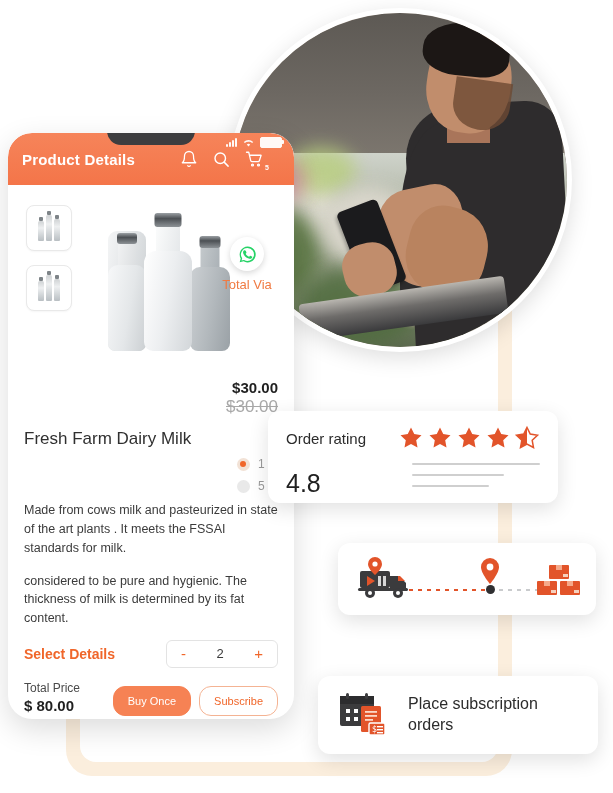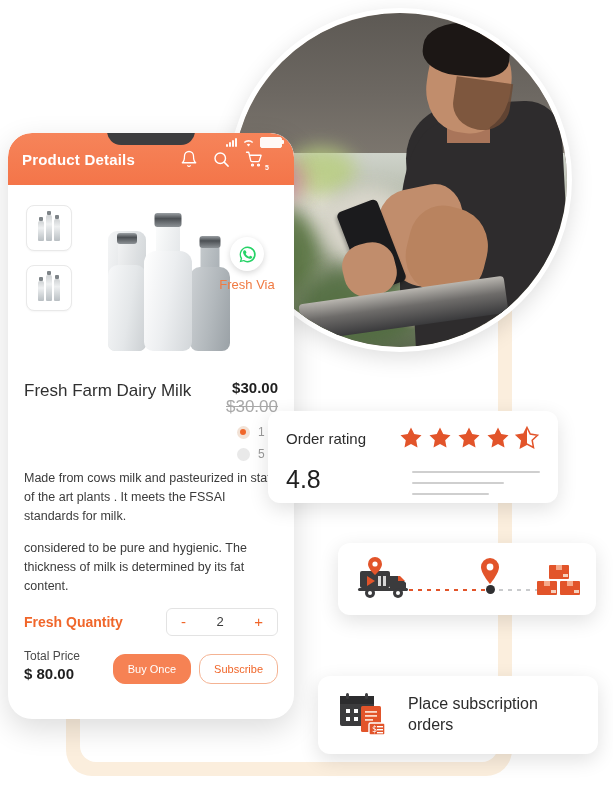--- a/index.html
+++ b/index.html
@@ -412,20 +412,21 @@
     display: flex;
     align-items: flex-start;
     justify-content: space-between;
     margin-top: 4px;
   }
   .prod-title {
     font-size: 17px;
     color: #303030;
     line-height: 1.2;
     padding-top: 2px;
+    margin-top: 48px;
   }
   .price-col { text-align: right; padding-left: 8px; }
   .price-now { font-size: 15px; font-weight: bold; color: #1f1f1f; }
   .price-old {
     font-size: 17px;
     color: #a8a8a8;
     text-decoration: line-through;
     margin-top: 1px;
   }
   .variants { margin-top: 8px; }
@@ -537,23 +538,23 @@
   }
   .rating-top {
     display: flex;
     align-items: center;
     justify-content: space-between;
   }
   .rating-label { font-size: 15px; color: #2c2c2c; }
   .stars { display: flex; gap: 3px; }
   .rating-bottom {
     display: flex;
-    align-items: flex-start;
+    align-items: flex-end;
     justify-content: space-between;
-    margin-top: 16px;
+    margin-top: 8px;
   }
   .rating-value { font-size: 25px; color: #202020; line-height: 1; }
   .rating-lines { width: 128px; margin-top: 4px; }
   .rating-lines i {
     display: block;
     height: 2px;
     background: #cfcfcf;
     border-radius: 2px;
     margin-bottom: 9px;
   }
@@ -733,21 +734,21 @@
       </div>
     </div>
 
     <div class="order-via">
       <div class="wa-circle">
         <svg viewBox="0 0 24 24" style="width:19px;height:19px">
           <path fill="#25d366" d="M12 2a10 10 0 0 0-8.6 15l-1.3 4.8 5-1.3A10 10 0 1 0 12 2zm0 1.8a8.2 8.2 0 1 1-4.3 15.2l-.3-.2-2.9.8.8-2.8-.2-.3A8.2 8.2 0 0 1 12 3.8z"></path>
           <path fill="#25d366" d="M9.3 7.2c-.2-.5-.4-.5-.6-.5h-.5c-.2 0-.5.1-.8.4-.3.3-1 1-1 2.4s1 2.8 1.2 3 2 3.2 4.9 4.3c2.4.9 2.9.7 3.4.7.5-.1 1.6-.7 1.9-1.3.2-.7.2-1.2.2-1.3-.1-.1-.3-.2-.5-.3l-1.9-.9c-.3-.1-.5-.2-.7.1l-.7.9c-.1.2-.3.2-.5.1-.3-.1-1.2-.4-2.3-1.4-.8-.8-1.4-1.7-1.6-2-.1-.3 0-.4.1-.6l.4-.5.3-.5v-.5l-.8-1.9z"></path>
         </svg>
       </div>
-      <div class="order-via-label">Fresh Via</div>
+      <div class="order-via-label">Total Via</div>
     </div>
   </div>
 
   <div class="info">
 
     <div class="title-row">
       <div class="prod-title">Fresh Farm Dairy Milk</div>
       <div class="price-col">
         <div class="price-now">$30.00</div>
         <div class="price-old">$30.00</div>
@@ -764,21 +765,21 @@
         <span>5 ltr</span>
       </label>
     </div>
 
     <div class="desc">
       <p>Made from cows milk and pasteurized in state of the art plants . It meets the FSSAI standards for milk.</p>
       <p>considered to be pure and hygienic. The thickness of milk is determined by its fat content.</p>
     </div>
 
     <div class="qty-row">
-      <div class="qty-label">Fresh Quantity</div>
+      <div class="qty-label">Select Details</div>
       <div class="stepper">
         <button>-</button>
         <span class="qty-val">2</span>
         <button>+</button>
       </div>
     </div>
 
     <div class="buy-row">
       <div class="total-box">
         <div class="total-label">Total Price</div>

